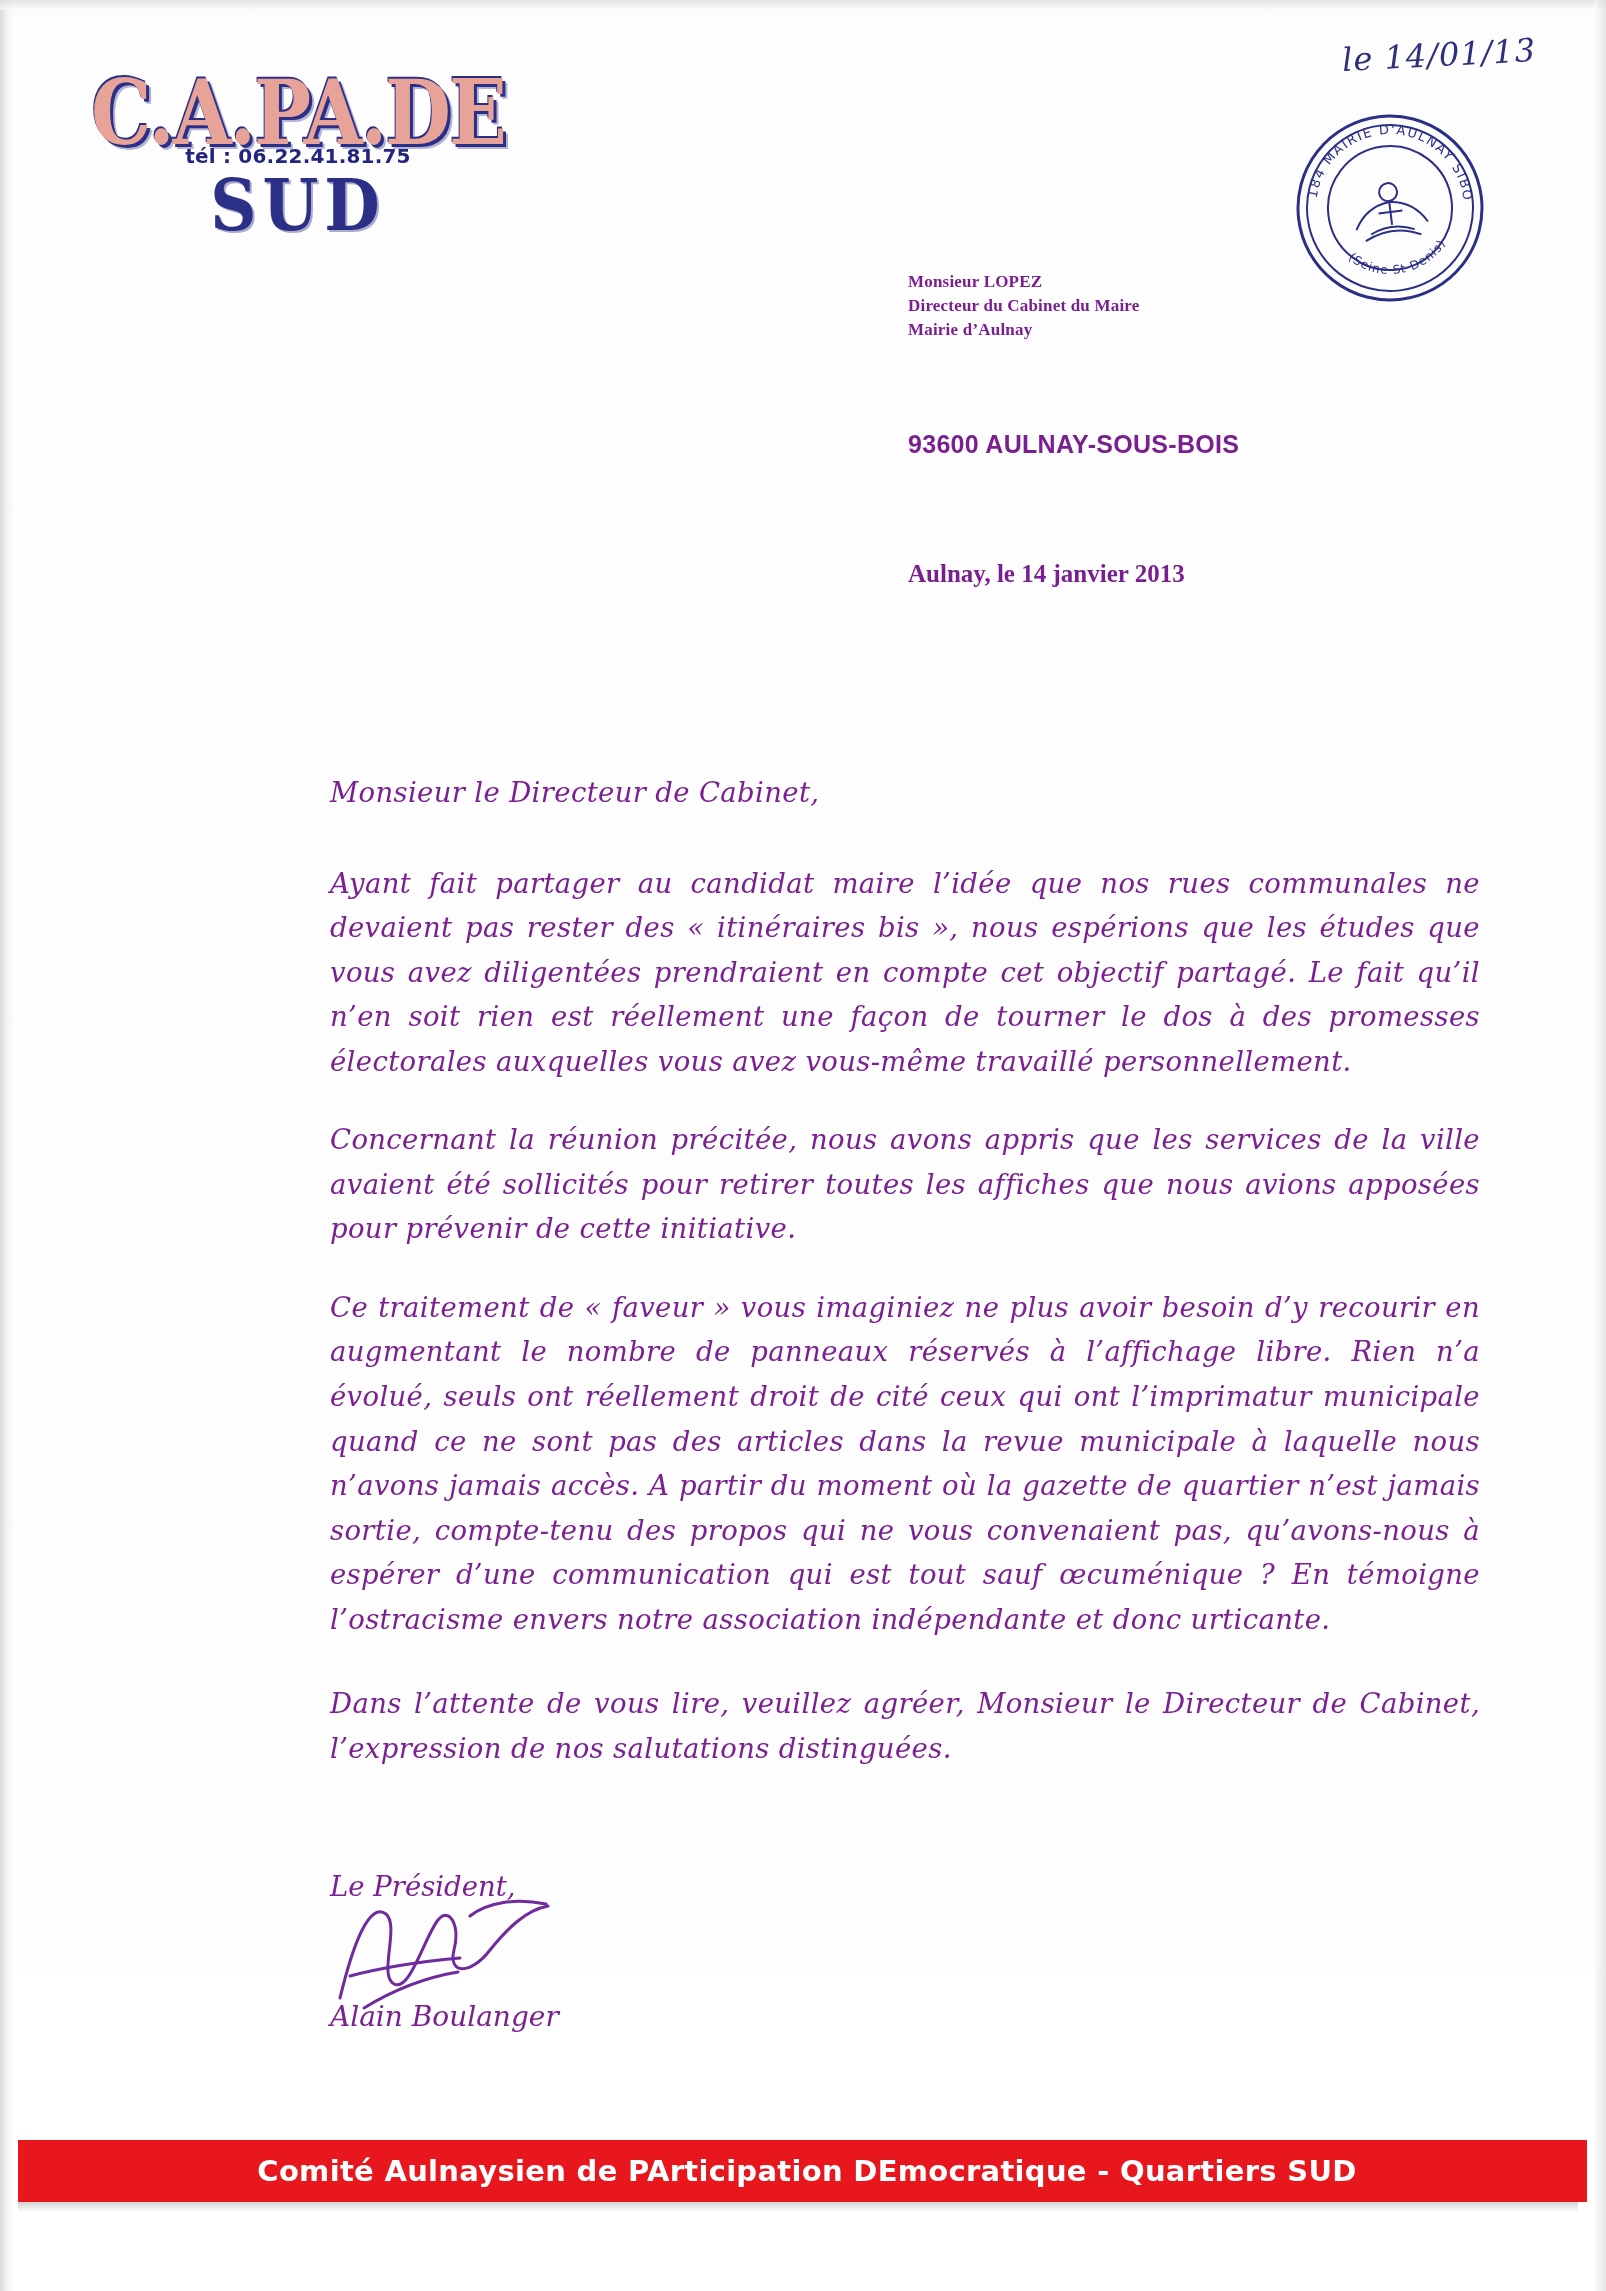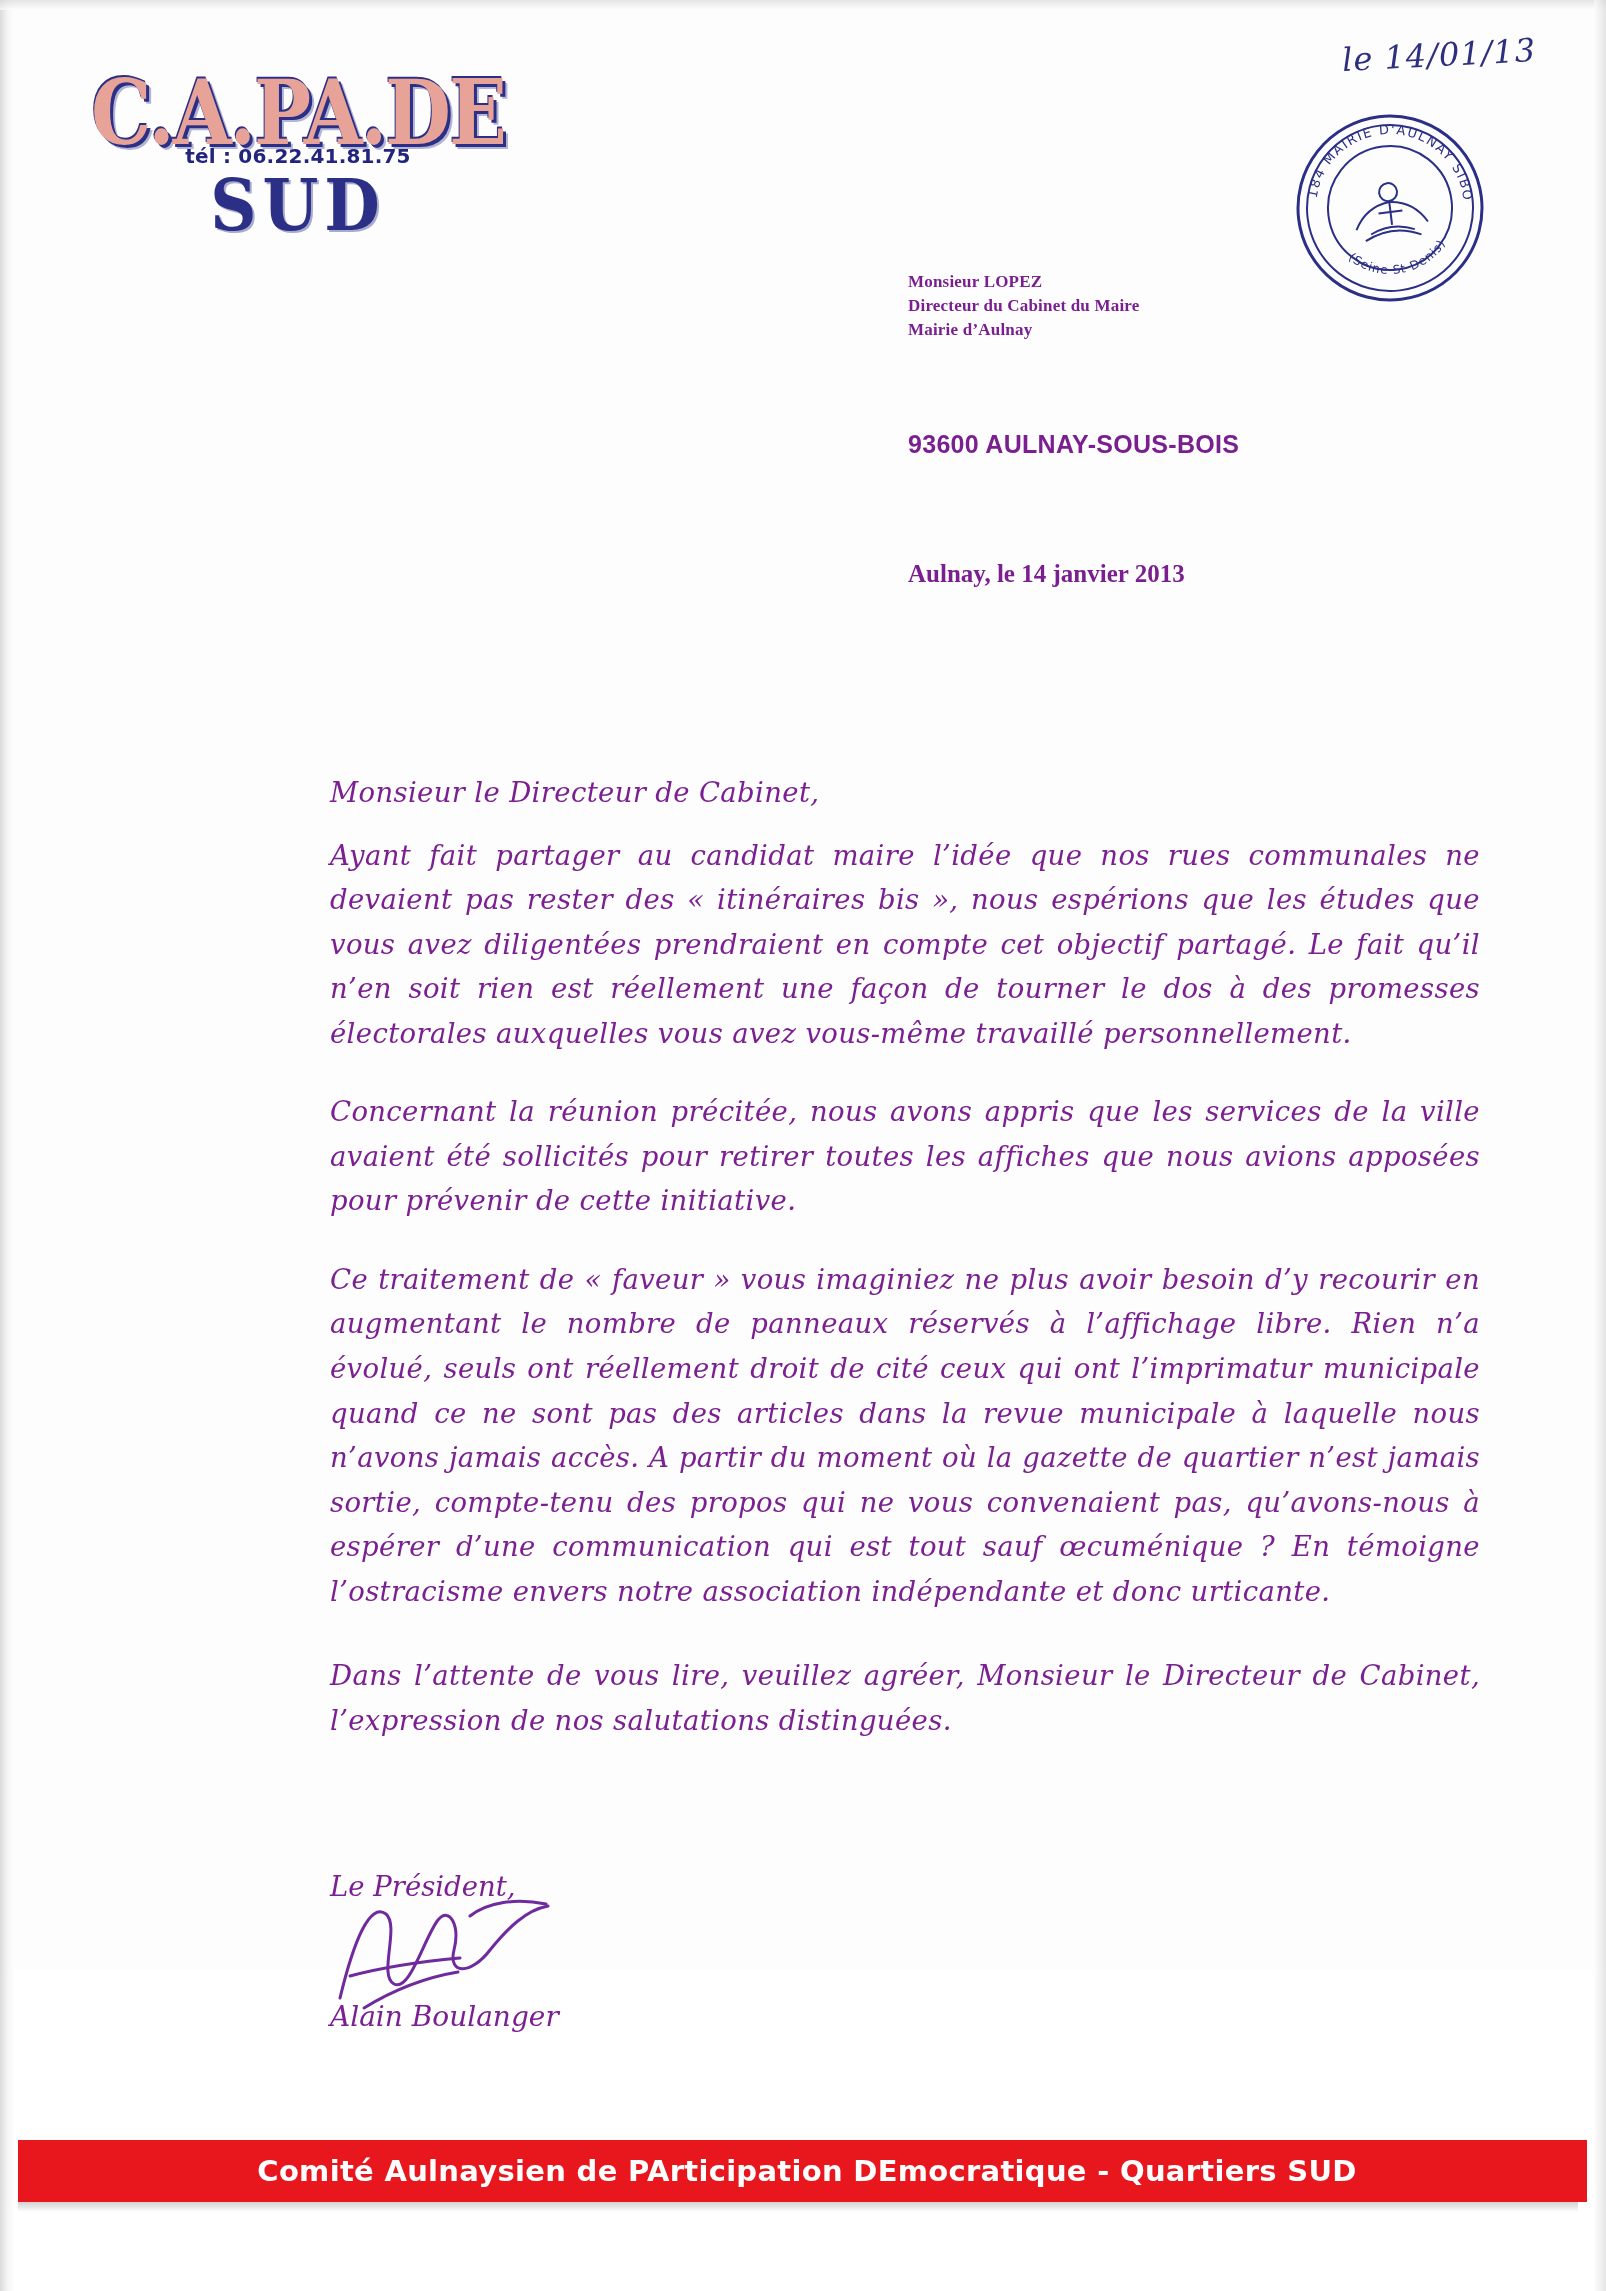--- a/index.html
+++ b/index.html
@@ -160,21 +160,21 @@
     width: 1150px;
     color: #7b2091;
     font-family: "DejaVu Serif", serif;
     font-style: italic;
     font-size: 27.5px;
     line-height: 1.62;
     text-align: justify;
     letter-spacing: .35px;
   }
   .salutation {
-    margin: 0 0 18px 0;
+    margin: 0 0 46px 0;
     text-align: left;
   }
   .para {
     margin: 0 0 34px 0;
   }
   .closing {
     margin: 40px 0 0 0;
   }
 
   

